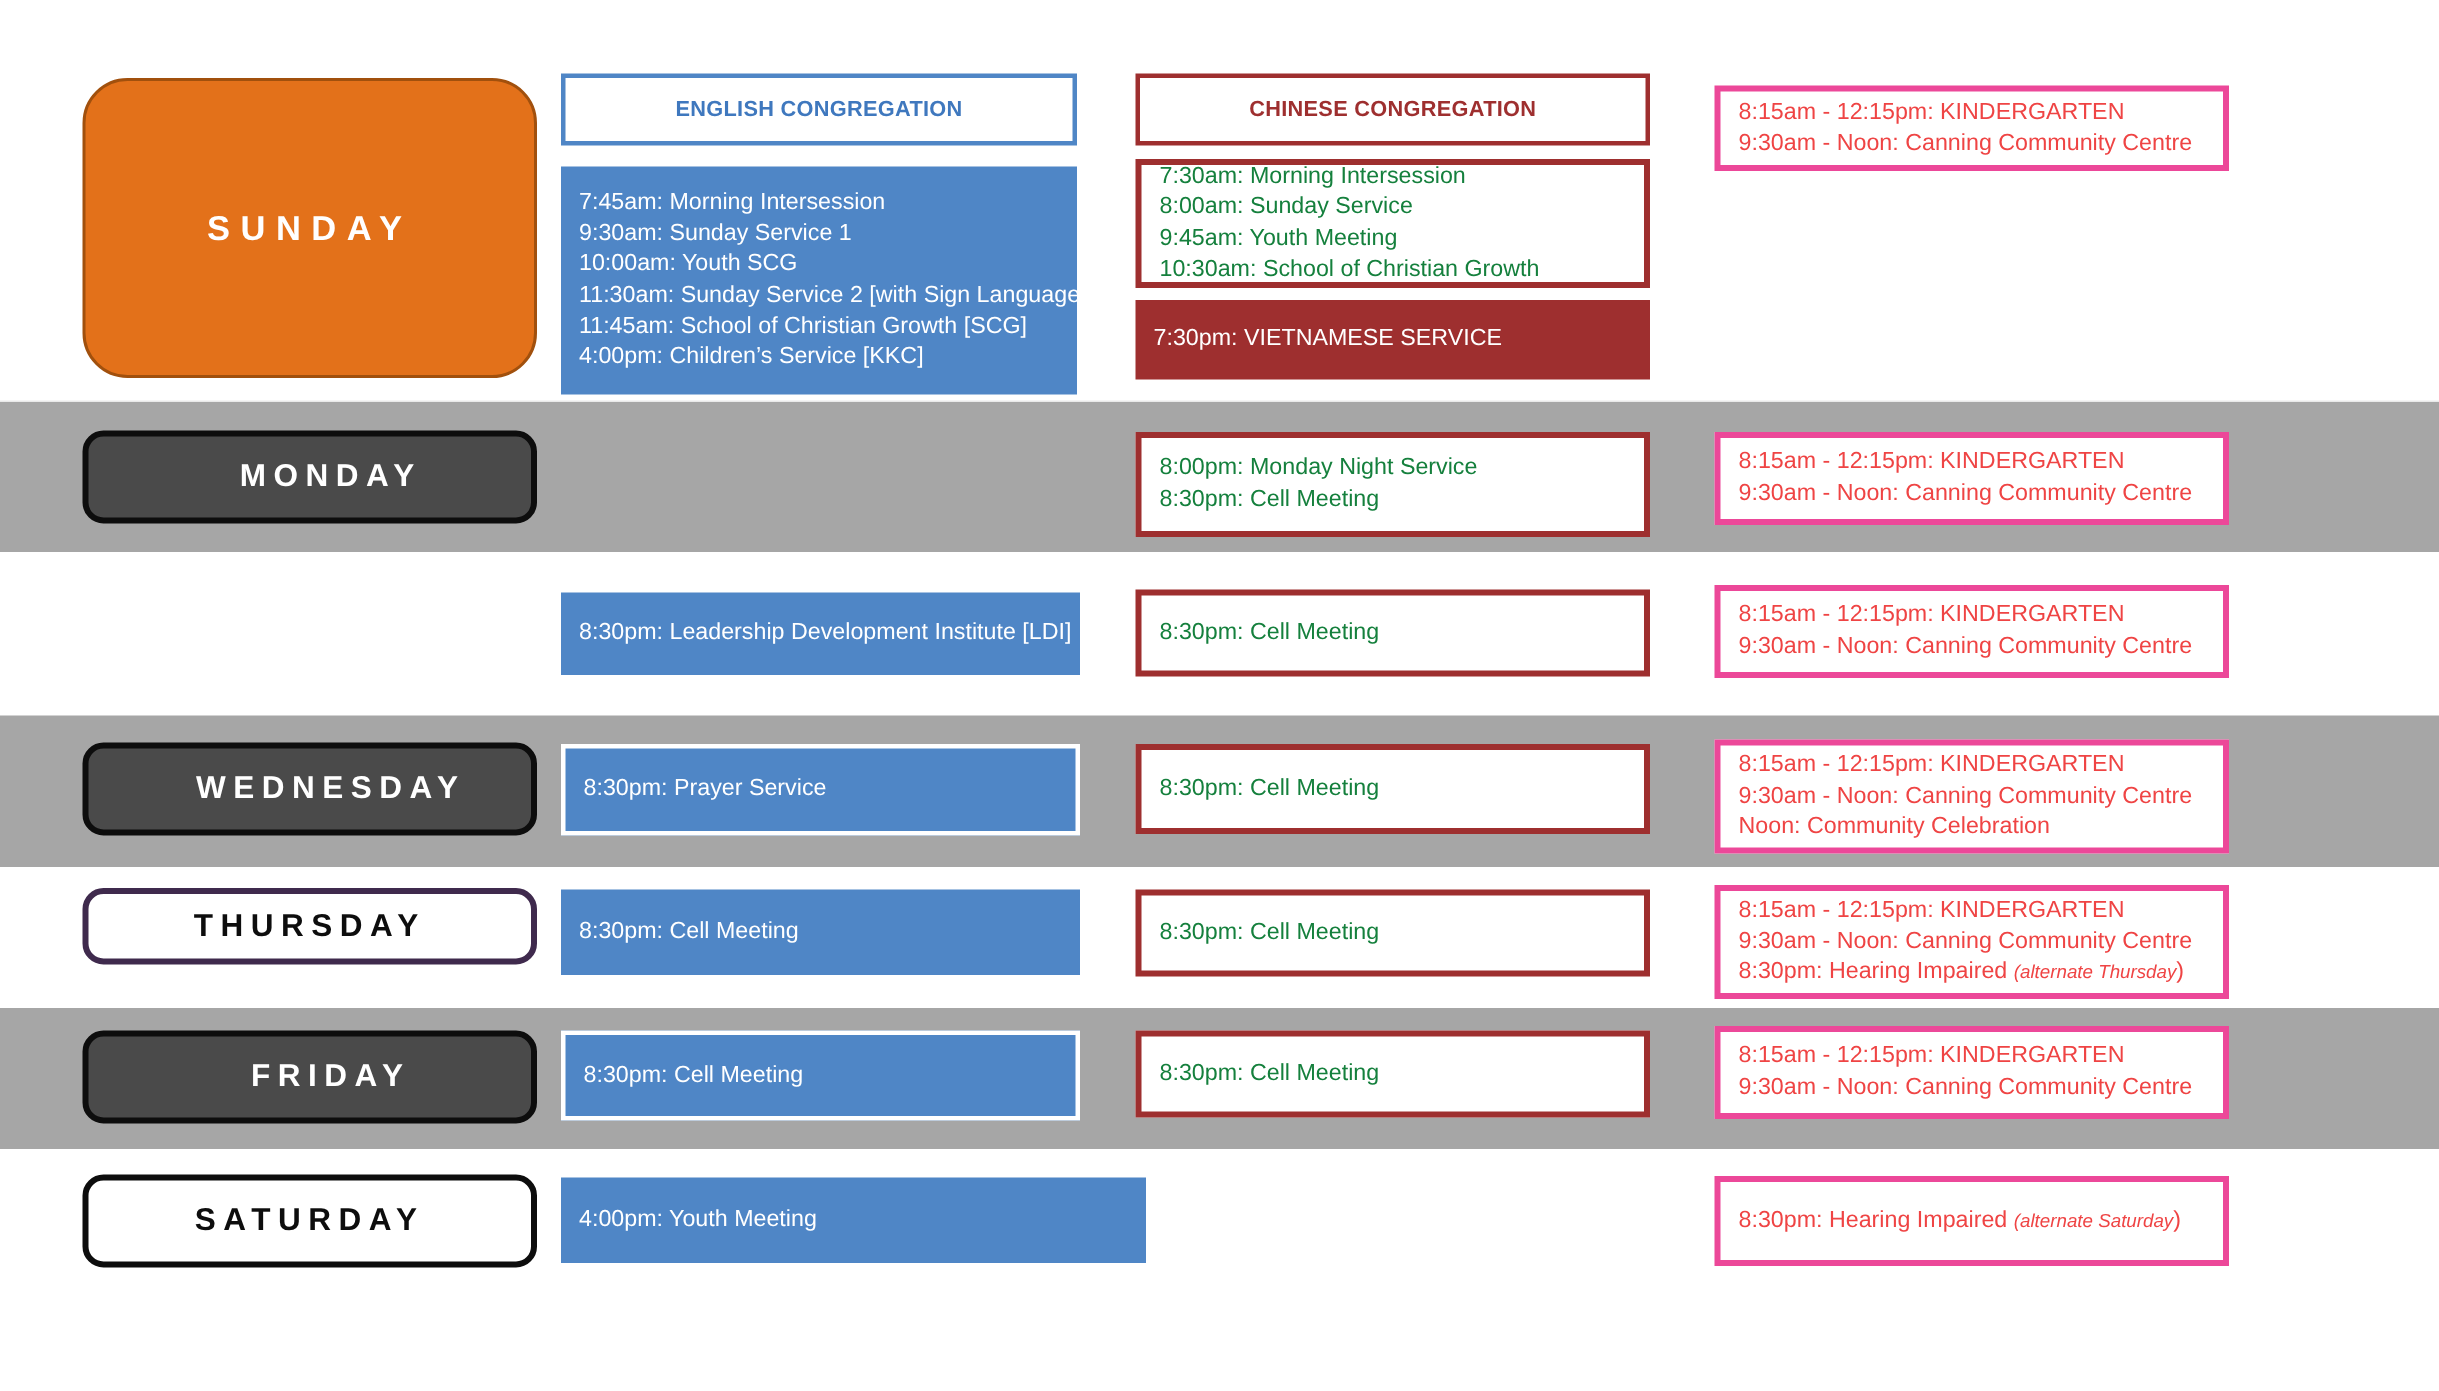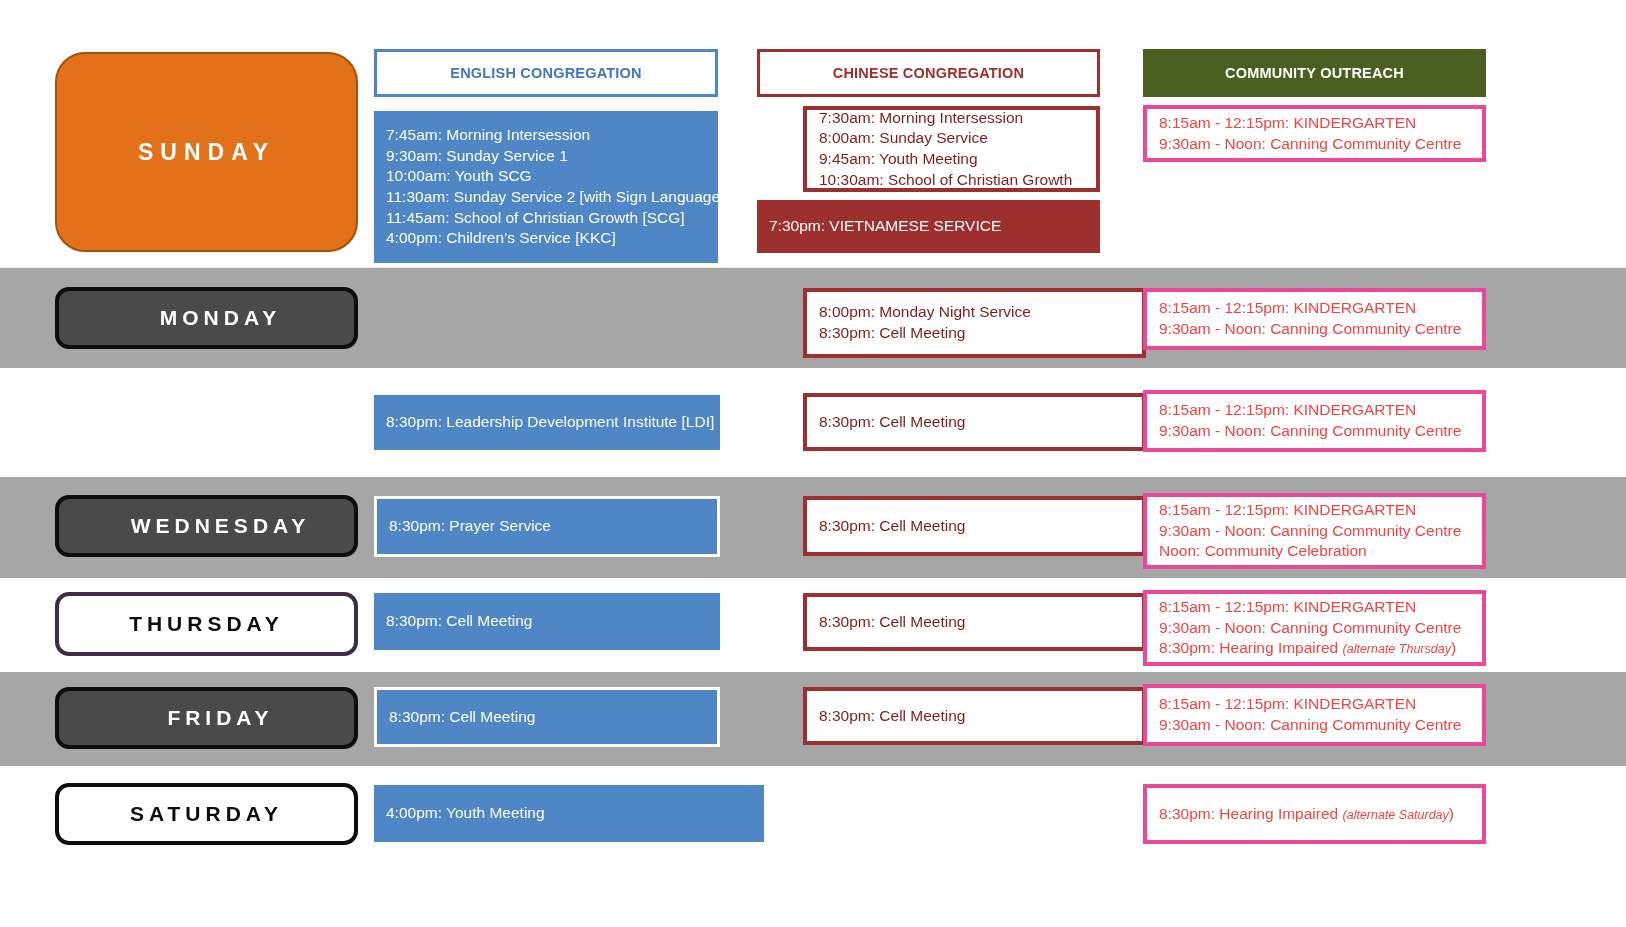--- a/index.html
+++ b/index.html
@@ -53,21 +53,21 @@
   .day-pill.light{
     background:#ffffff;
     border:4px solid #0d0d0d;
     color:#0d0d0d;
     height:62px;
   }
   .day-pill.plum{
     background:#ffffff;
     border:4px solid #3f2a4d;
     color:#0d0d0d;
-    height:64px;
+    height:51px;
   }
 
   
   .hdr{
     box-sizing:border-box;
     display:flex;align-items:center;justify-content:center;
     height:48px;
     font-size:14.5px;font-weight:bold;
     letter-spacing:.2px;
     text-align:center;
@@ -79,21 +79,21 @@
   
   .card{
     box-sizing:border-box;
     display:flex;flex-direction:column;justify-content:center;
     font-size:15.5px;
     line-height:1.33;
     padding:8px 12px;
   }
   .card.blue       {background:#4f86c6;color:#ffffff;}
   .card.blue-out   {background:#4f86c6;color:#ffffff;border:3px solid #ffffff;}
-  .card.red        {background:#ffffff;color:#7f1d1d;border:4px solid #9e2f2f;margin-left:46px;}
+  .card.red        {background:#ffffff;color:#15803d;border:4px solid #9e2f2f;}
   .card.maroon     {background:#9e2f2f;color:#ffffff;border:none;}
   .card.green      {background:#ffffff;color:#ef4444;border:4px solid #ec4899;}
 
   .card .line{white-space:nowrap;}
   .note{font-style:italic;font-size:12.5px;}
 
   
   .sep{position:absolute;left:0;width:1626px;height:1px;background:#e9e9e9;}
 </style>
 </head>
@@ -130,21 +130,20 @@
         <div class="line">8:00am: Sunday Service</div>
         <div class="line">9:45am: Youth Meeting</div>
         <div class="line">10:30am: School of Christian Growth</div>
       </div>
       <div class="card maroon" style="height:53px;margin-top:8px;">
         <div class="line">7:30pm: VIETNAMESE SERVICE</div>
       </div>
     </div>
 
     <div class="col-com" style="top:49px;">
-      <div class="hdr com">COMMUNITY OUTREACH</div>
       <div class="card green" style="height:57px;margin-top:8px;">
         <div class="line">8:15am - 12:15pm: KINDERGARTEN</div>
         <div class="line">9:30am - Noon: Canning Community Centre</div>
       </div>
     </div>
   </div>
 
   <div class="row" style="top:268px;height:100px;">
     <div class="col-day day-pill dark" style="top:19px;">
       <span>MONDAY</span>

